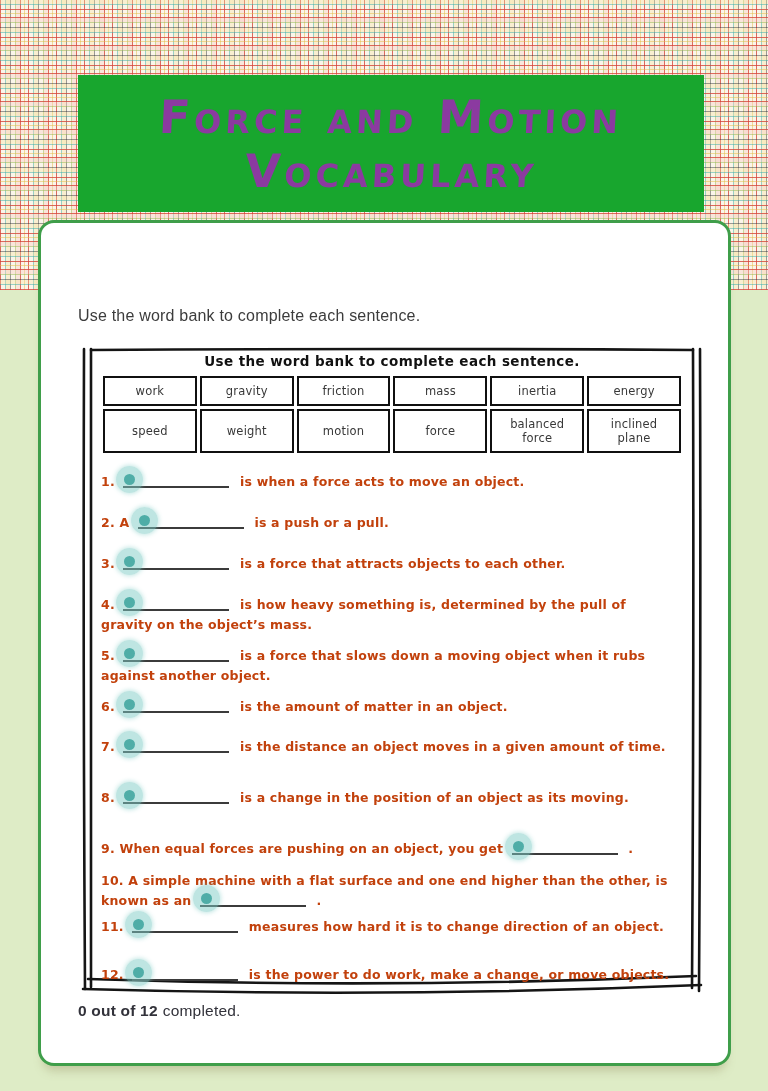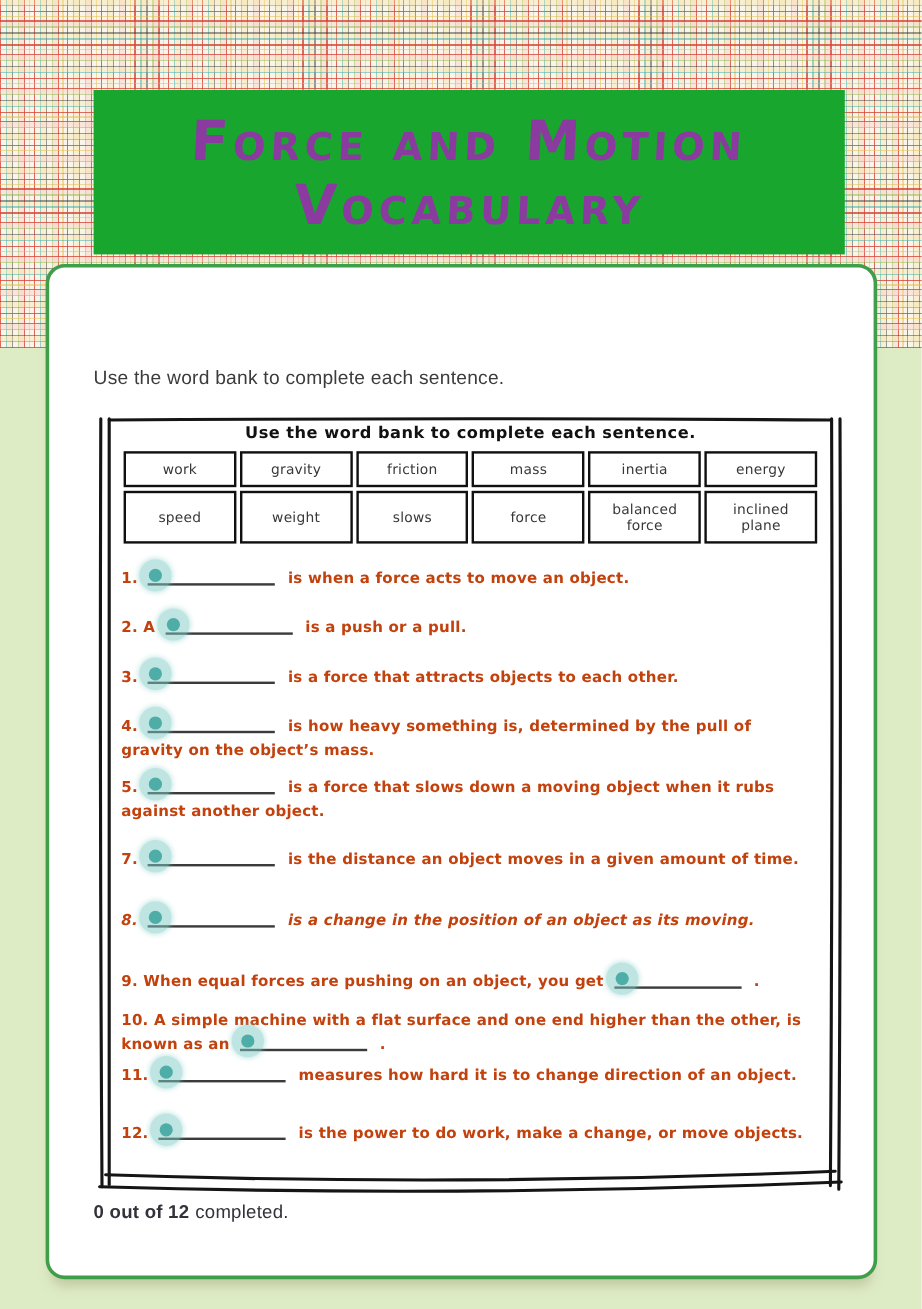--- a/index.html
+++ b/index.html
@@ -73,21 +73,21 @@
   table.wordbank tr.r1 td{height:26px;}
   table.wordbank tr.r2 td{height:40px;}
   .questions{
     padding:0 8px 0 6px;
     font-family:"DejaVu Sans", sans-serif;font-weight:bold;
     font-size:12.5px;line-height:20px;color:#c2410c;letter-spacing:.2px;
   }
   .q{position:relative;}
   .q1{margin-top:16px;}  .q2{margin-top:21px;}  .q3{margin-top:21px;}
   .q4{margin-top:21px;}  .q5{margin-top:11px;}  .q6{margin-top:11px;}
-  .q7{margin-top:20px;}  .q8{margin-top:31px;font-style:italic;}  .q9{margin-top:31px;}
+  .q7{margin-top:20px;}  .q8{margin-top:31px;}  .q9{margin-top:31px;}
   .q10{margin-top:12px;} .q11{margin-top:6px;}  .q12{margin-top:28px;}
   .blank{
     display:inline-block;width:106px;height:13px;
     border-bottom:2px solid #3b3b3b;position:relative;
     margin:0 6px -2px 4px;
   }
   .dot-halo{
     position:absolute;left:-7px;top:-7px;width:27px;height:27px;border-radius:50%;
     background:rgba(126,203,197,.5);box-shadow:0 0 4px 1px rgba(126,203,197,.45);
   }
@@ -133,21 +133,21 @@
               <td>work</td>
               <td>gravity</td>
               <td>friction</td>
               <td>mass</td>
               <td>inertia</td>
               <td>energy</td>
             </tr>
             <tr class="r2">
               <td>speed</td>
               <td>weight</td>
-              <td>slows</td>
+              <td>motion</td>
               <td>force</td>
               <td>balanced force</td>
               <td>inclined plane</td>
             </tr>
           </tbody>
       </table>
       <div class="questions">
           <div class="q q1"><span>1. </span><span class="blank"><span class="dot-halo">
                 <span class="dot-core"></span>
               </span></span><span> is when a force acts to move an object.</span></div>
@@ -156,20 +156,23 @@
               </span></span><span> is a push or a pull.</span></div>
           <div class="q q3"><span>3. </span><span class="blank"><span class="dot-halo">
                 <span class="dot-core"></span>
               </span></span><span> is a force that attracts objects to each other.</span></div>
           <div class="q q4"><span>4. </span><span class="blank"><span class="dot-halo">
                 <span class="dot-core"></span>
               </span></span><span> is how heavy something is, determined by the pull of gravity on the object’s mass.</span></div>
           <div class="q q5"><span>5. </span><span class="blank"><span class="dot-halo">
                 <span class="dot-core"></span>
               </span></span><span> is a force that slows down a moving object when it rubs against another object.</span></div>
+          <div class="q q6"><span>6. </span><span class="blank"><span class="dot-halo">
+                <span class="dot-core"></span>
+              </span></span><span> is the amount of matter in an object.</span></div>
           <div class="q q7"><span>7. </span><span class="blank"><span class="dot-halo">
                 <span class="dot-core"></span>
               </span></span><span> is the distance an object moves in a given amount of time.</span></div>
           <div class="q q8"><span>8. </span><span class="blank"><span class="dot-halo">
                 <span class="dot-core"></span>
               </span></span><span> is a change in the position of an object as its moving.</span></div>
           <div class="q q9"><span>9. </span><span>When equal forces are pushing on an object, you get </span><span class="blank"><span class="dot-halo">
                 <span class="dot-core"></span>
               </span></span><span> .</span></div>
           <div class="q q10"><span>10. </span><span>A simple machine with a flat surface and one end higher than the other, is known as an </span><span class="blank"><span class="dot-halo">

